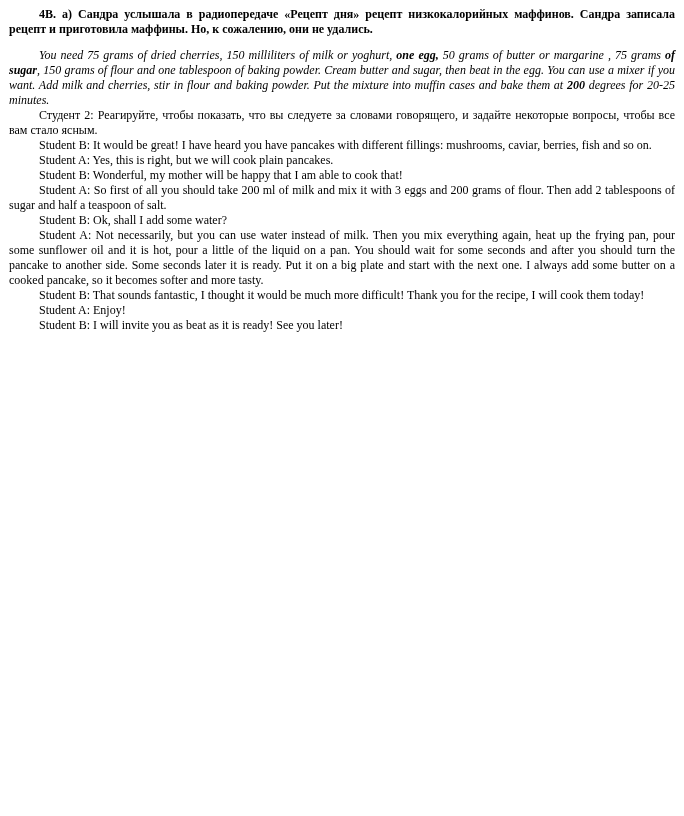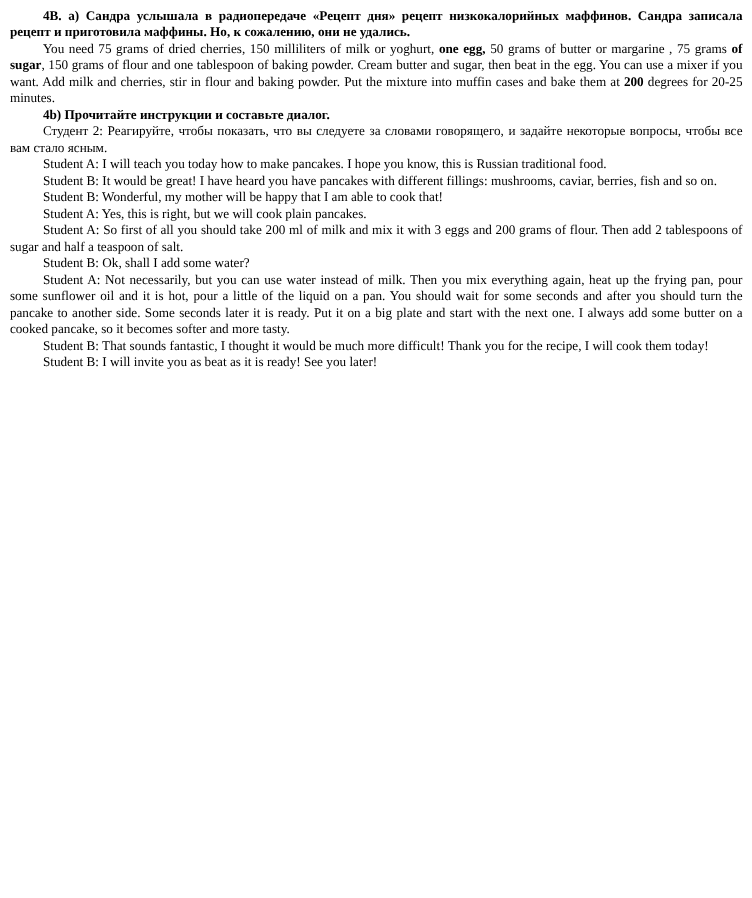--- a/index.html
+++ b/index.html
@@ -18,37 +18,38 @@
     font-size: 12px;
     line-height: 1.25;
     overflow: hidden;
   }
   .para {
     margin: 0;
     text-align: justify;
     text-indent: 30px;
   }
   .para.spaced {
+    margin-top: 11px;
+    font-style: italic;
   }
   .bold {
     font-weight: bold;
   }
 </style>
 </head>
 <body>
 
 <div class="page">
   <div>
       <p class="para"><span class="bold">4В. а) Сандра услышала в радиопередаче «Рецепт дня» рецепт низкокалорийных маффинов. Сандра записала рецепт и приготовила маффины. Но, к сожалению, они не удались.</span></p>
       <p class="para spaced"><span>You need 75 grams of dried cherries, 150 milliliters of milk or yoghurt, </span><span class="bold">one egg,</span><span> 50 grams of butter or margarine , 75 grams </span><span class="bold">of sugar</span><span>, 150 grams of flour and one tablespoon of baking powder. Cream butter and sugar, then beat in the egg. You can use a mixer if you want. Add milk and cherries, stir in flour and baking powder. Put the mixture into muffin cases and bake them at </span><span class="bold">200</span><span> degrees for 20-25 minutes.</span></p>
-      <p class="para spaced"><span class="bold">4b) Прочитайте инструкции и составьте диалог.</span></p>
       <p class="para"><span>Студент 2: Реагируйте, чтобы показать, что вы следуете за словами говорящего, и задайте некоторые вопросы, чтобы все вам стало ясным.</span></p>
-      <p class="para spaced"><span>Student A: I will teach you today how to make pancakes. I hope you know, this is Russian traditional food.</span></p>
       <p class="para"><span>Student B: It would be great! I have heard you have pancakes with different fillings: mushrooms, caviar, berries, fish and so on.</span></p>
+      <p class="para"><span>Student A: Yes, this is right, but we will cook plain pancakes.</span></p>
       <p class="para"><span>Student B: Wonderful, my mother will be happy that I am able to cook that!</span></p>
-      <p class="para"><span>Student A: Yes, this is right, but we will cook plain pancakes.</span></p>
       <p class="para"><span>Student A: So first of all you should take 200 ml of milk and mix it with 3 eggs and 200 grams of flour. Then add 2 tablespoons of sugar and half a teaspoon of salt.</span></p>
       <p class="para"><span>Student B: Ok, shall I add some water?</span></p>
       <p class="para"><span>Student A: Not necessarily, but you can use water instead of milk. Then you mix everything again, heat up the frying pan, pour some sunflower oil and it is hot, pour a little of the liquid on a pan. You should wait for some seconds and after you should turn the pancake to another side. Some seconds later it is ready. Put it on a big plate and start with the next one. I always add some butter on a cooked pancake, so it becomes softer and more tasty.</span></p>
       <p class="para"><span>Student B: That sounds fantastic, I thought it would be much more difficult! Thank you for the recipe, I will cook them today!</span></p>
+      <p class="para"><span>Student A: Enjoy!</span></p>
       <p class="para"><span>Student B: I will invite you as beat as it is ready! See you later!</span></p>
     </div>
 </div>
 
 </body></html>

